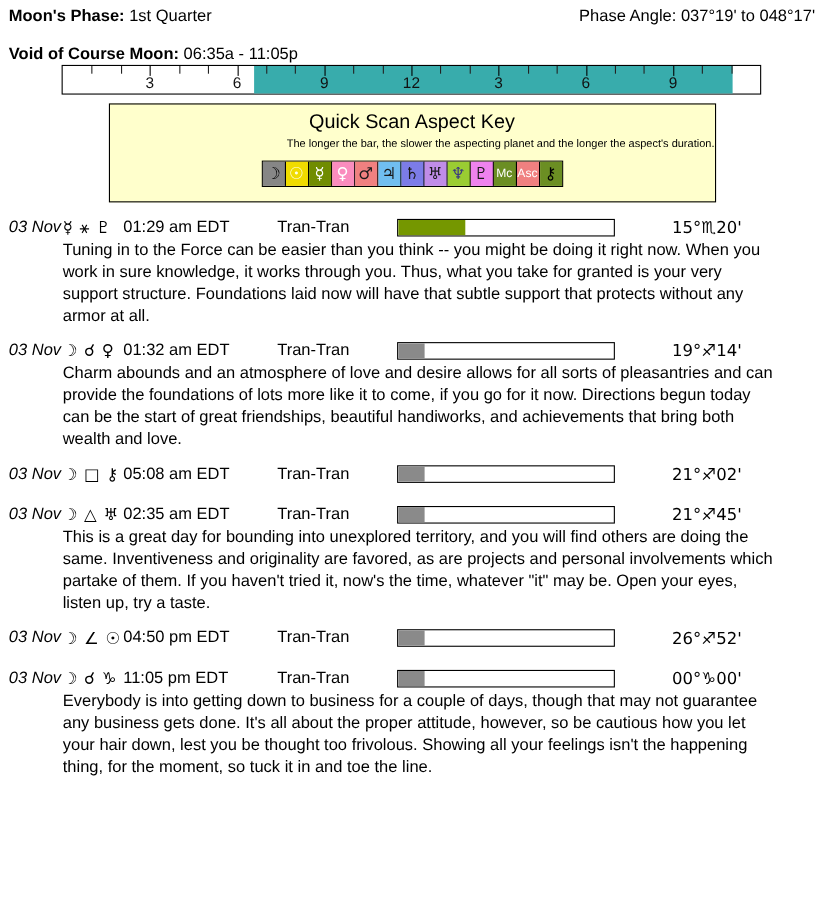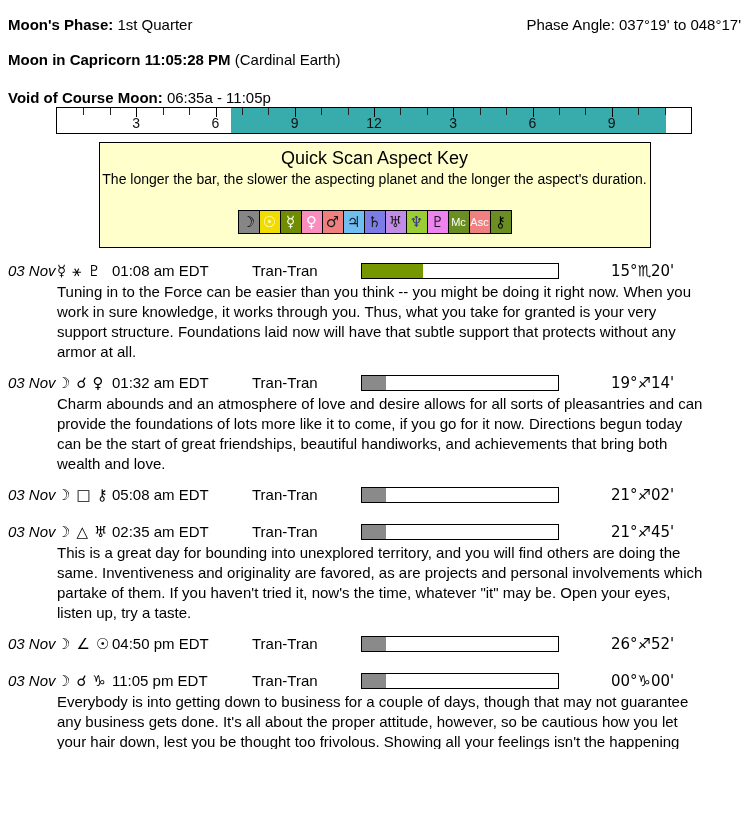--- a/index.html
+++ b/index.html
@@ -1,18 +1,18 @@
 <!DOCTYPE html>
 <html><head>
 <meta charset="utf-8">
 <style>
   html,body{margin:0;padding:0;background:#fff;}
   .page{
     width:749px;height:749px;box-sizing:border-box;
-    padding:16px 8px;overflow:hidden;
+    padding:6px 8px;overflow:hidden;
     font-family:"Liberation Sans",sans-serif;font-size:15px;color:#000;
     position:relative;
   }
   .b{font-weight:bold;}
   .top-line{margin-bottom:21px;line-height:17px;}
   .top-line.first{display:flex;justify-content:space-between;margin-bottom:18px;}
   .top-line.voc{margin-bottom:0;}
 
   
   .ruler{
@@ -33,21 +33,21 @@
   .aspects-title{
     margin:35px 0 0 0;text-align:center;
     font-size:16px;font-weight:bold;line-height:18px;
   }
   .key-box{
     margin:8px auto 0 auto;width:552px;box-sizing:border-box;
     border:1px solid #000;background:#FFFFCC;
     text-align:center;padding:7px 0 13px 0;
   }
   .key-title{font-size:18px;line-height:17px;margin-bottom:4px;}
-  .key-subtitle{font-size:14px;line-height:17px;margin-bottom:22px;}
+  .key-subtitle{font-size:10px;line-height:17px;margin-bottom:6px;text-align:right;}
   .key-icons{display:inline-flex;border:1px solid #000;}
   .key-cell{
     width:20px;height:22px;line-height:22px;display:inline-block;
     border-right:1px solid #000;font-size:15px;text-align:center;
     font-family:"DejaVu Sans",sans-serif;
   }
   .key-cell:last-child{border-right:none;}
   .key-cell.txt{font-size:11px;font-family:"Liberation Sans",sans-serif;}
 
   
@@ -77,24 +77,20 @@
       <span class="b">Moon's Phase:</span>
       <span>1st Quarter</span>
     </div>
     <div>
       <span>Phase Angle:</span>
       <span>037°19' to 048°17'</span>
     </div>
   </div>
 
 
-  <div class="top-line">
-    <span class="b">Moon in Capricorn 11:05:28 PM</span>
-    <span>(Cardinal Earth)</span>
-  </div>
 
   <div class="top-line voc">
     <span class="b">Void of Course Moon:</span>
     <span>06:35a -  11:05p</span>
   </div>
 
   <div class="ruler">
     <div class="ruler-fill" style="left: 27.4%; width: 68.7%; background-color: rgb(56, 172, 172);"></div>
     <div class="ruler-ticks" id="ruler-ticks">
         <div class="tick" style="left: 4.16667%;"></div>
@@ -154,21 +150,21 @@
   <div class="aspect-list">
 
     <div class="aspect-block">
       <div class="aspect-line">
         <span class="col-date">03 Nov</span>
         <span class="col-glyphs">
           <span>☿</span>
           <span>⚹</span>
           <span>♇</span>
         </span>
-        <span class="col-time">01:08 am EDT</span>
+        <span class="col-time">01:29 am EDT</span>
         <span class="col-type">Tran-Tran</span>
         <span class="col-bar">
           <span class="bar-fill" style="width: 31%; background-color: rgb(117, 151, 0);"></span>
         </span>
         <span class="col-pos">15°♏20'</span>
       </div>
       <div class="aspect-desc">Tuning in to the Force can be easier than you think -- you might be doing it right now. When you work in sure knowledge, it works through you. Thus, what you take for granted is your very support structure. Foundations laid now will have that subtle support that protects without any armor at all.</div>
     </div>
 
     <div class="aspect-block">

